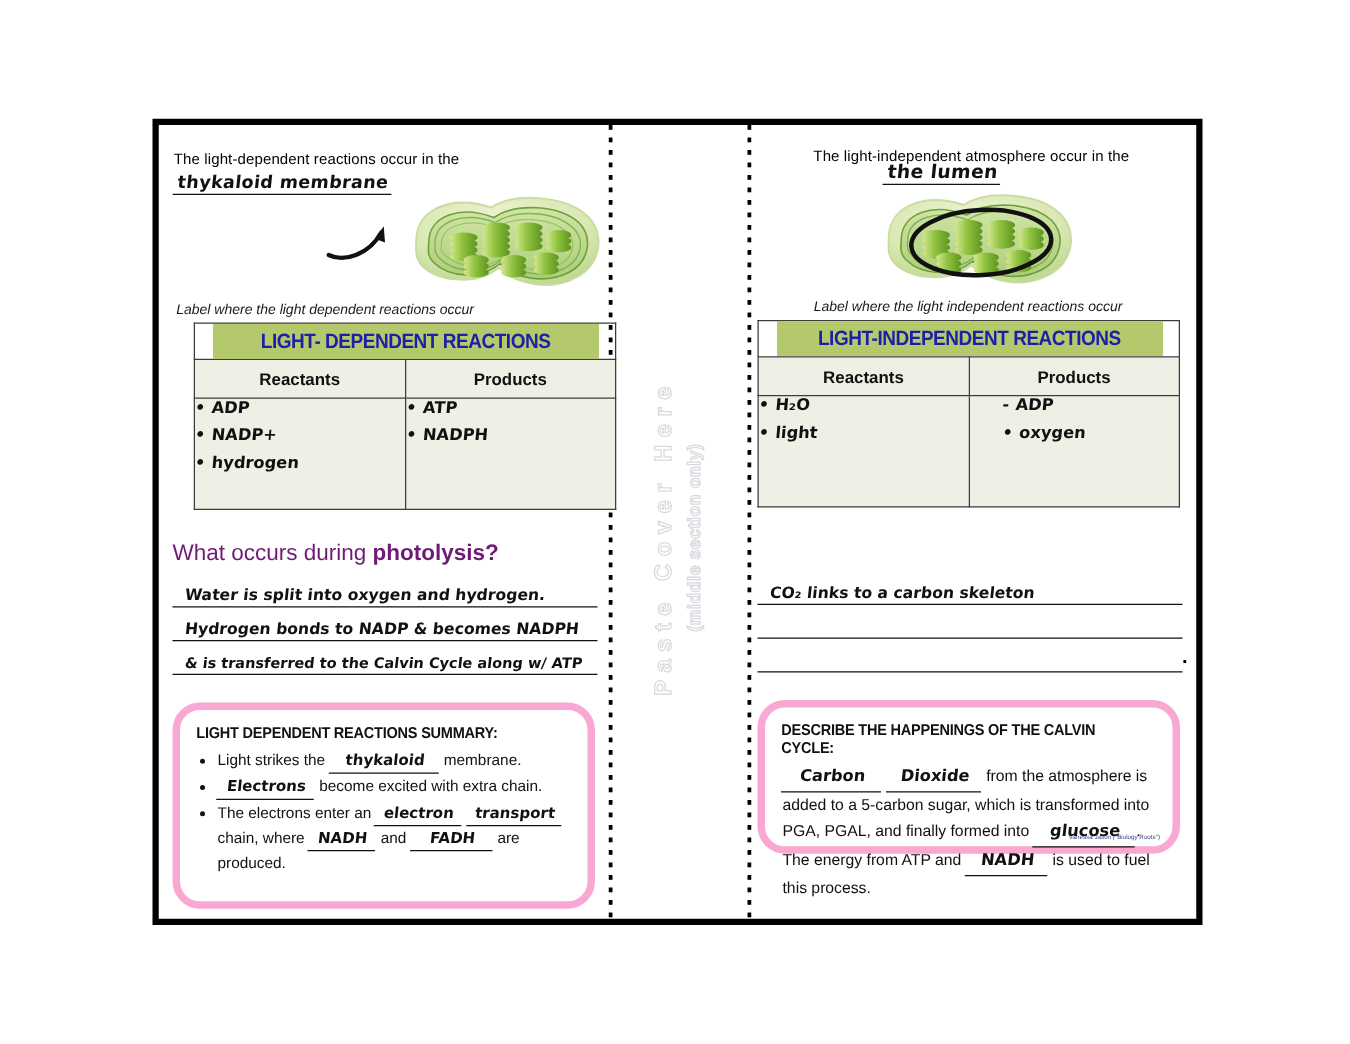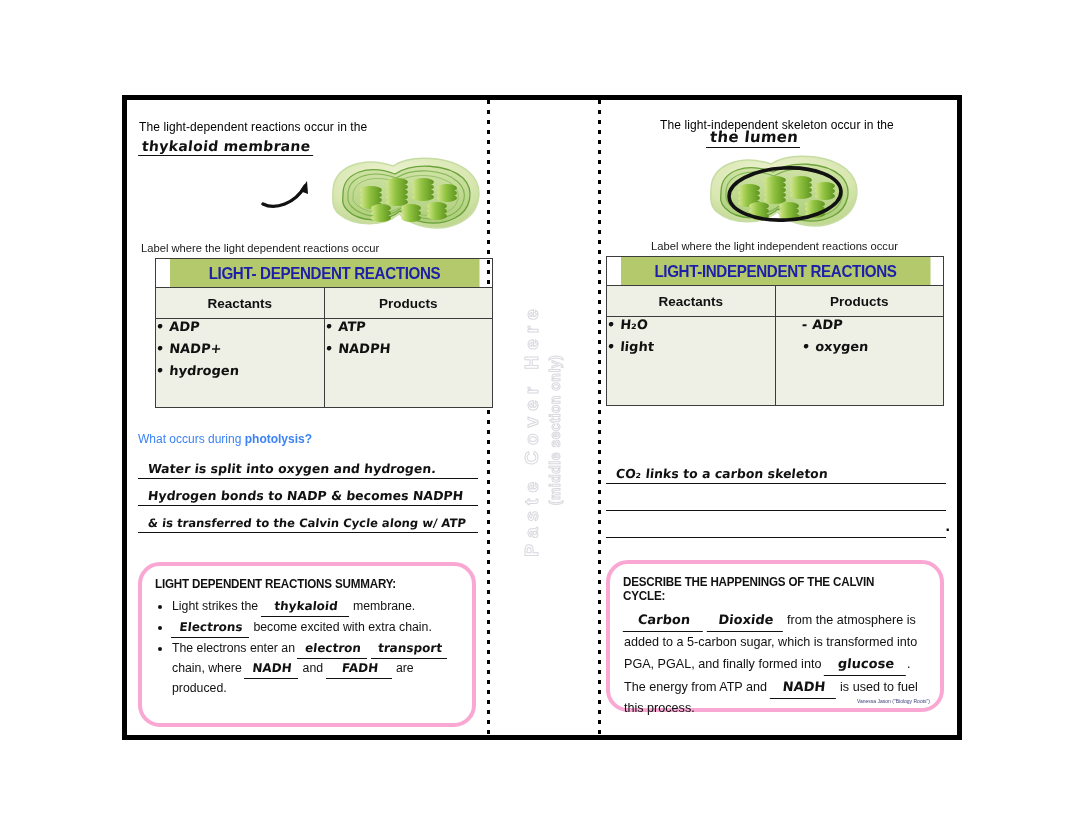--- a/index.html
+++ b/index.html
@@ -52,21 +52,21 @@
   }
 
   
   .chloro{position:absolute;width:170px;height:85px;}
   #chloro-left{left:192px;top:52px;}
   #chloro-right{left:100px;top:48px;}
 
   .arrow-curve{position:absolute;left:60px;top:72px;width:60px;height:40px;}
 
   
-  .pic-label{position:absolute;font-size:11.2px;color:#1a1a1a;}
+  .pic-label{position:absolute;font-size:11.2px;color:#1a1a1a;font-style:italic;}
   #label-left{left:14px;top:142px;}
   #label-right{left:8px;top:140px;margin-left:46px;}
 
   
   table.rxn{
     position:absolute;border-collapse:collapse;width:338px;
     table-layout:fixed;
   }
   #table-left{left:28px;top:158px;}
   #table-right{left:9px;top:156px;}
@@ -90,40 +90,40 @@
   .rxn-cell li{
     font-family:"DejaVu Sans",sans-serif;font-weight:bold;
     font-size:13px;color:#111;margin-bottom:7px;transform:skewX(-5deg);
   }
   .rxn-cell li .bul{margin-right:5px;}
 
   
   .qblock{position:absolute;}
   #q-left{left:11px;top:332px;width:340px;}
   #q-right{left:9px;top:360px;width:340px;}
-  .qtext{font-size:12px;color:#3b82f6;margin-bottom:9px;}
+  .qtext{font-size:18px;color:#701a75;margin-bottom:9px;}
   .qtext b{font-weight:bold;}
   .ansline{
     border-bottom:1.7px solid #111;height:23px;position:relative;
     margin-bottom:3px;
   }
   .ansline .hw{
     position:absolute;left:10px;bottom:2px;
     font-family:"DejaVu Sans",sans-serif;font-weight:bold;font-size:12.5px;
     color:#111;transform:skewX(-6deg);white-space:nowrap;
   }
   .ansline .tail{position:absolute;right:-4px;bottom:2px;font-weight:bold;}
 
   
   .summary{
-    position:absolute;border:4px solid #f9a8d4;border-radius:22px;
+    position:absolute;border:6px solid #f9a8d4;border-radius:22px;
     background:#ffffff;box-sizing:border-box;
   }
   #sum-left{left:11px;top:462px;width:338px;height:165px;}
-  #sum-right{left:9px;top:460px;width:338px;height:152px;}
+  #sum-right{left:9px;top:460px;width:338px;height:123px;}
   .sum-title{
     font-family:"Liberation Sans Narrow","Liberation Sans",sans-serif;
     font-weight:bold;font-size:12.5px;color:#111;letter-spacing:-.2px;
     padding:11px 0 0 14px;transform:scaleX(.93);transform-origin:left center;
   }
   .sum-body{padding:6px 14px 0 14px;}
   .sum-body ul{margin:0;padding:0 0 0 16px;}
   .sum-body li{
     font-size:12.3px;color:#111;line-height:19px;margin-bottom:1px;
     font-family:"Liberation Sans",sans-serif;
@@ -320,21 +320,21 @@
     <div id="mid-wrap">
       <div id="mid-rot">
         <div id="mid-main">Paste Cover Here</div>
         <div id="mid-sub">(middle section only)</div>
       </div>
     </div>
   </div>
 
   <div class="panel" id="panel-right">
 
-    <div class="panel-head prompt" id="lead-right">The light-independent skeleton occur in the</div>
+    <div class="panel-head prompt" id="lead-right">The light-independent atmosphere occur in the</div>
 
     <div class="hand" id="hw-lumen">
       <span class="hand-u">the lumen</span>
     </div>
 
     <div class="chloro" id="chloro-right">
       <svg width="170" height="90" viewBox="0 0 170 90">
         <defs>
           <radialGradient id="gOuterR" cx="45%" cy="30%" r="75%">
             <stop offset="0%" stop-color="#eef3d2"></stop>

